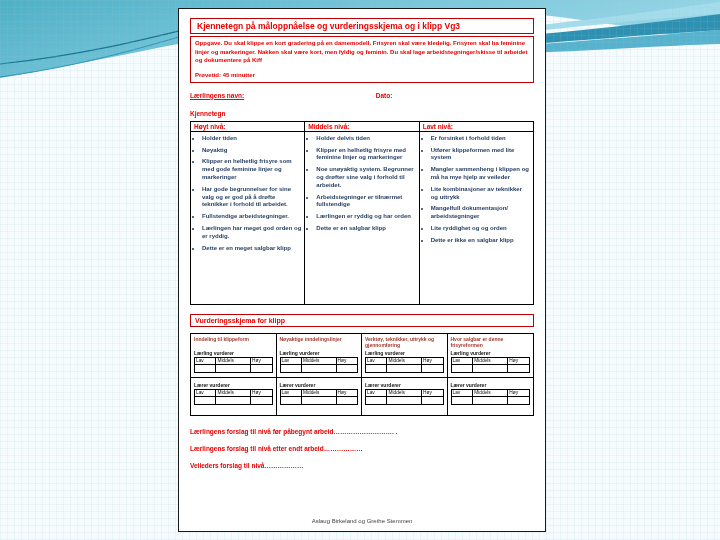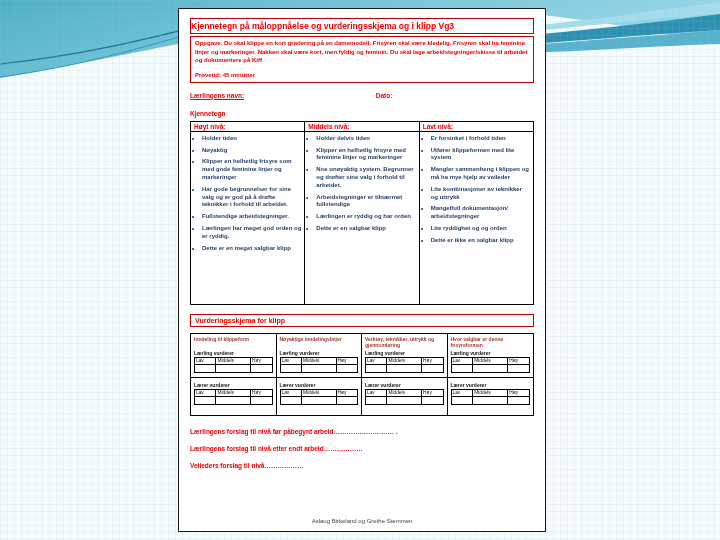--- a/index.html
+++ b/index.html
@@ -7,21 +7,21 @@
   .slide{position:relative;width:720px;height:540px;overflow:hidden;background:#f3fafc;}
   .bg-svg{position:absolute;inset:0;z-index:0;}
   .grid-overlay{position:absolute;inset:0;z-index:1;pointer-events:none;
     background-image:
       repeating-linear-gradient(0deg, rgba(150,195,210,.12) 0 1px, transparent 1px 7px),
       repeating-linear-gradient(90deg, rgba(150,195,210,.12) 0 1px, transparent 1px 7px);}
   .page{position:absolute;z-index:2;left:178px;top:8px;width:368px;height:524px;
     background:#ffffff;border:1.5px solid #1a1a1a;box-sizing:border-box;
     padding:9px 11px 8px 11px;}
   .title-box{border:1px solid #c00000;color:#ee0000;font-weight:bold;font-size:8.5px;
-    padding:2px 0;line-height:1.2;}
+    padding:2px 6px;line-height:1.2;}
   .task-box{border:1px solid #c00000;color:#e60000;font-size:6px;font-weight:bold;
     padding:2px 4px;margin-top:2px;line-height:1.4;}
   .task-time{margin-top:7px;}
   .name-row{position:relative;margin-top:9px;color:#e60000;font-size:6.5px;font-weight:bold;height:10px;}
   .name-label{text-decoration:underline;}
   .date-label{position:absolute;left:54%;top:0;}
   .section-label{margin-top:8px;color:#e60000;font-size:6.5px;font-weight:bold;}
   table.levels{width:100%;border-collapse:collapse;margin-top:4px;table-layout:fixed;}
   table.levels th, table.levels td{border:1px solid #000;}
   table.levels th{color:#ee0000;font-size:6.5px;font-weight:bold;text-align:left;padding:1px 3px;}

